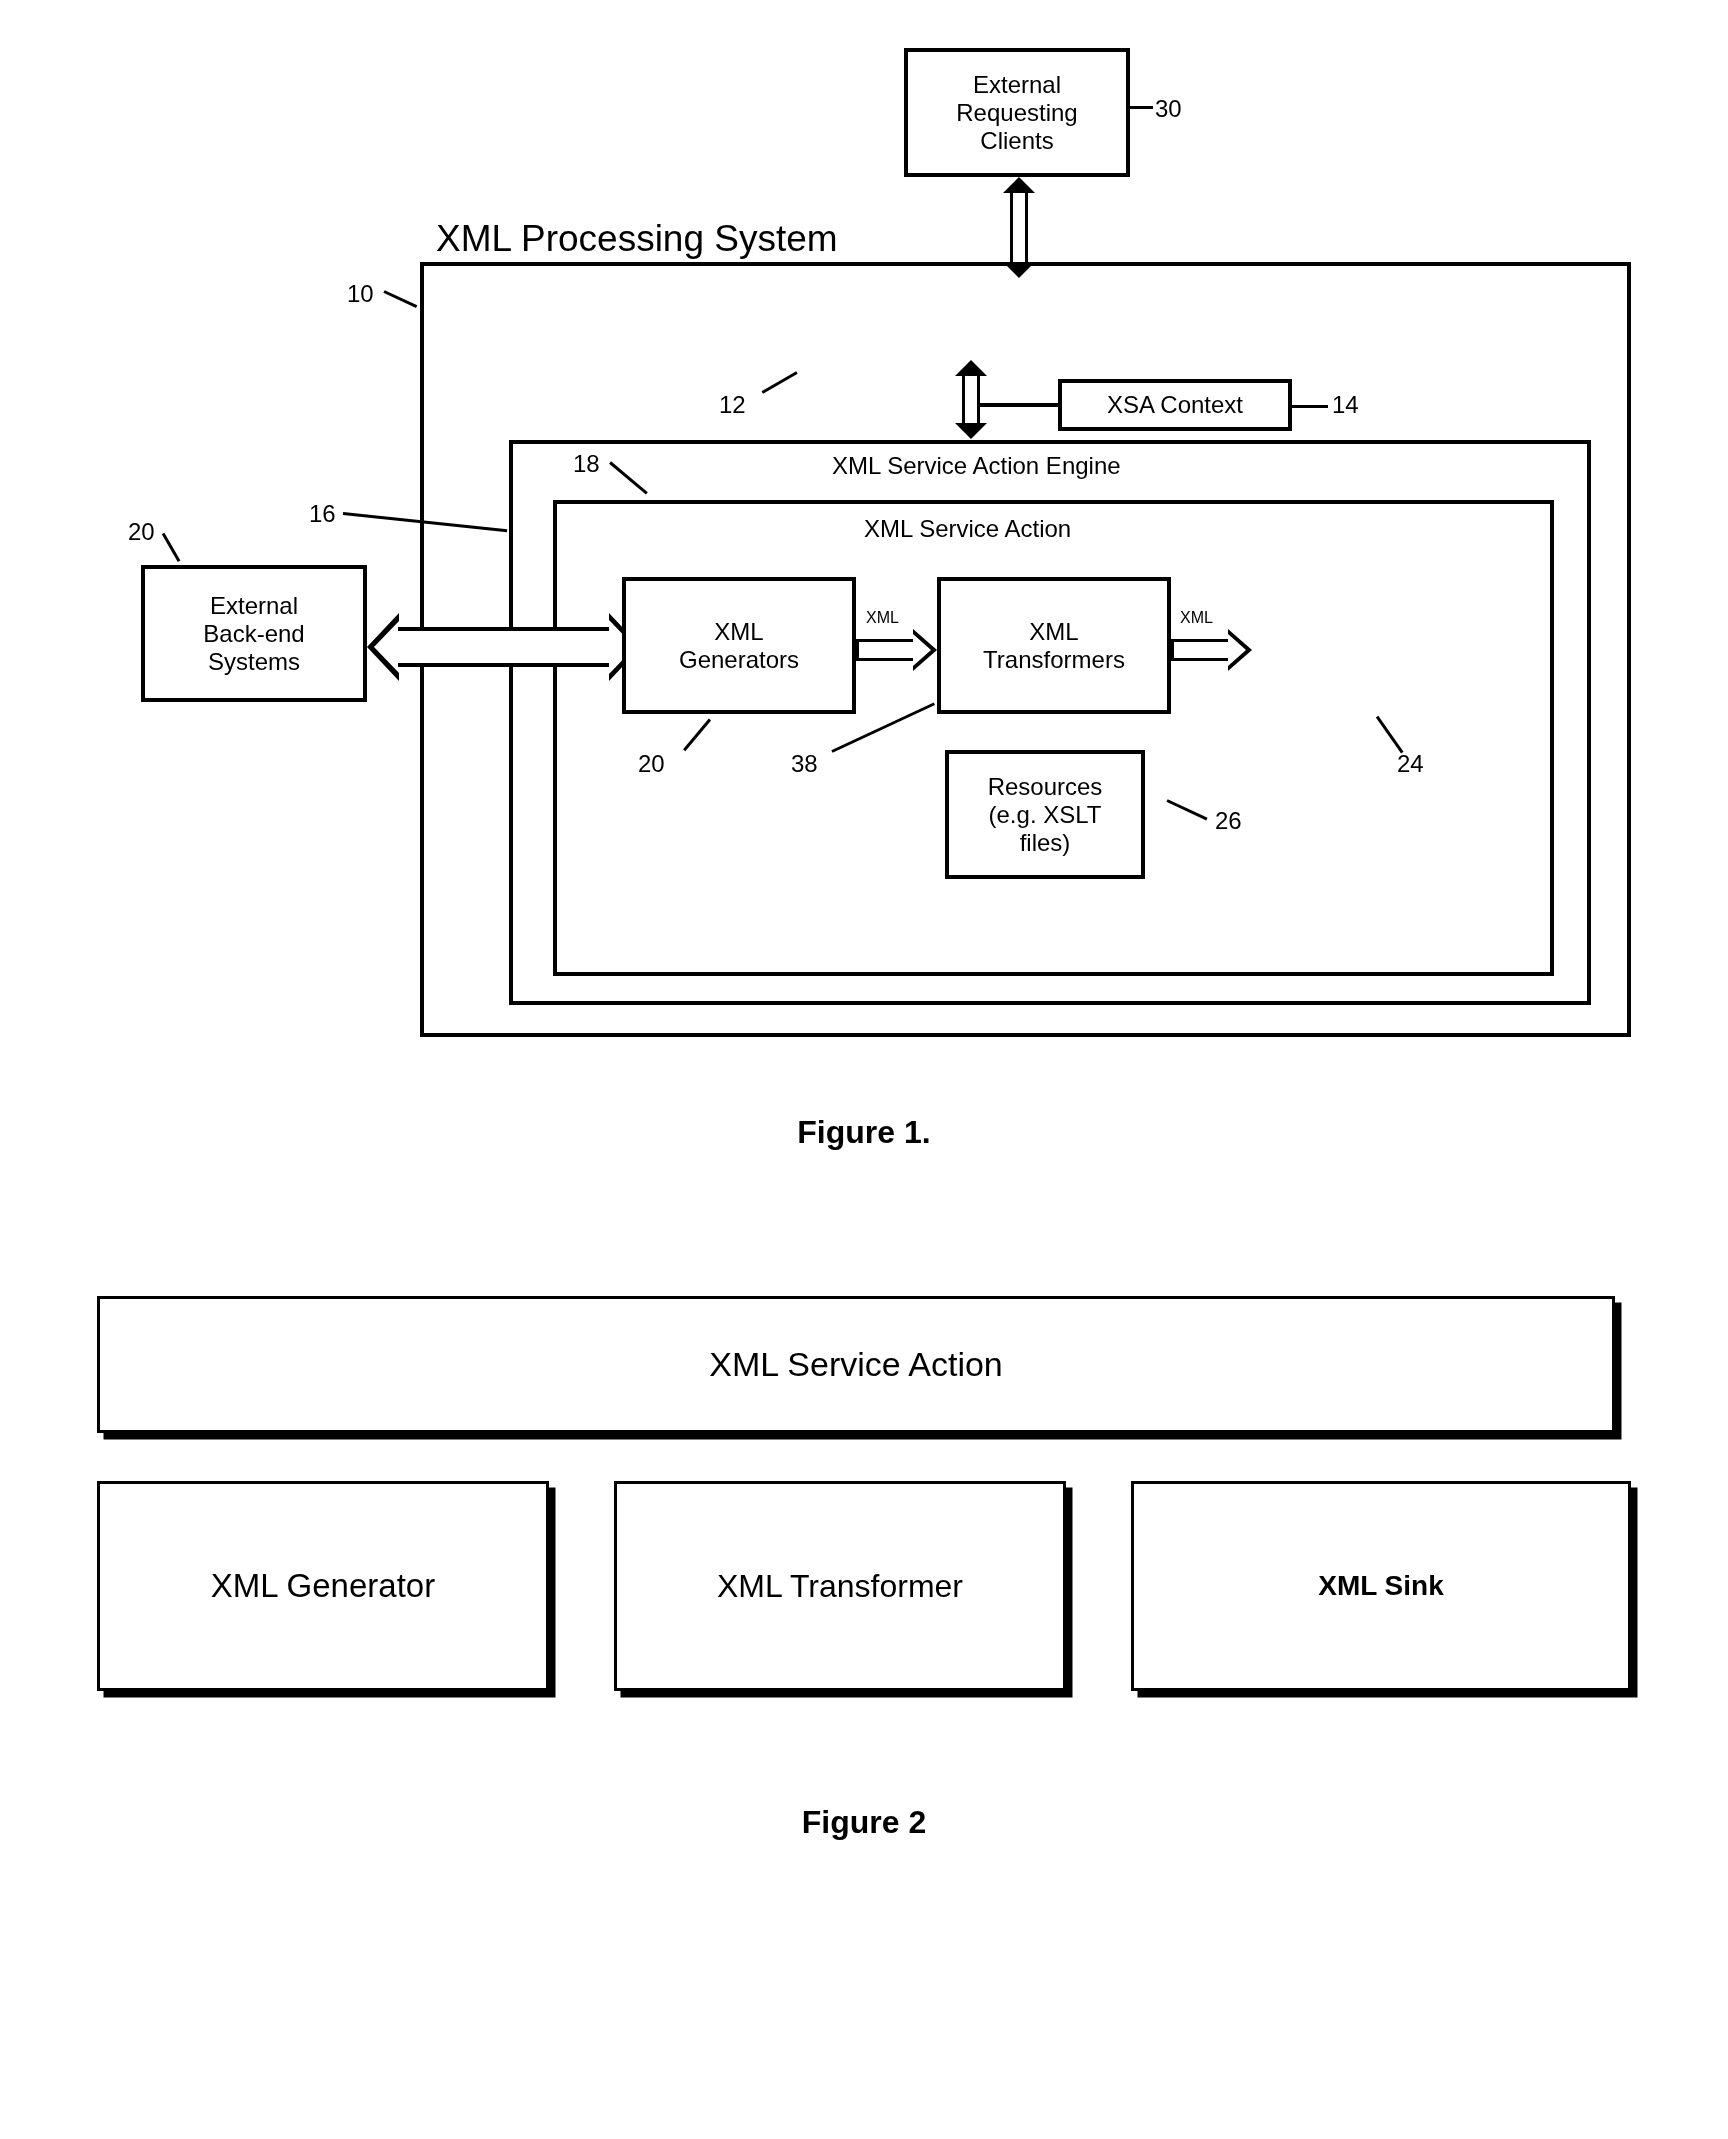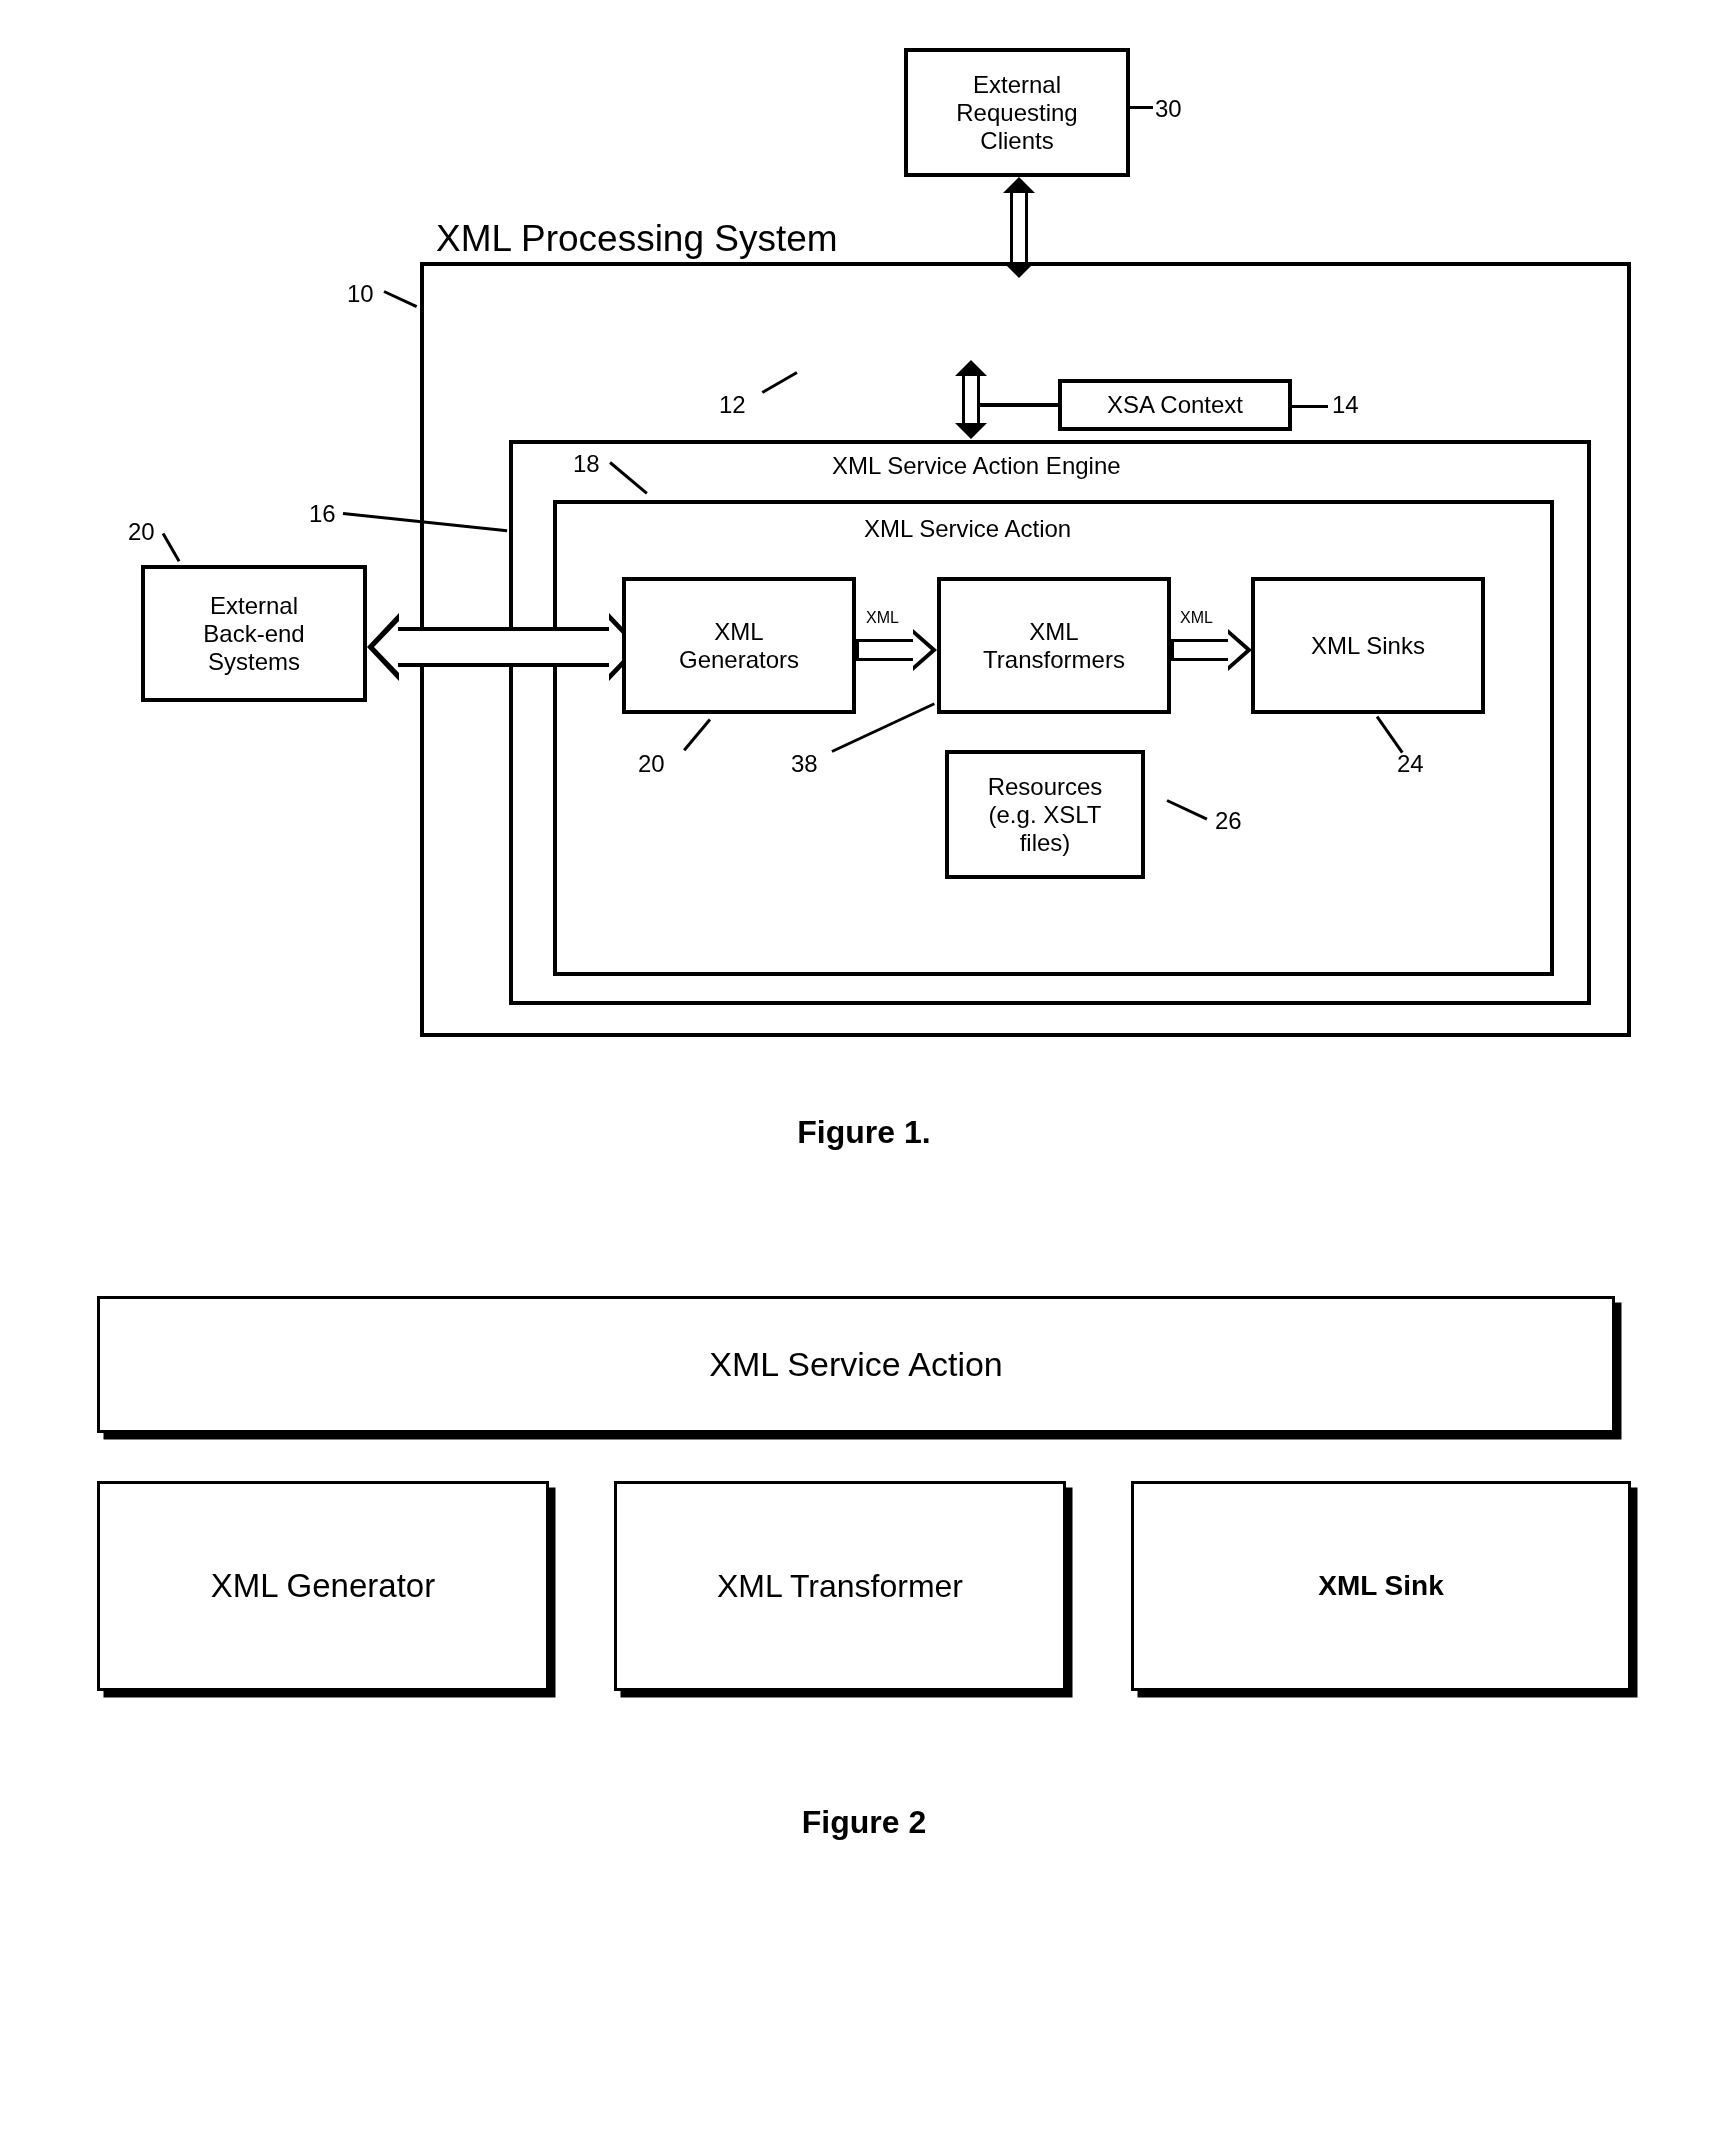--- a/index.html
+++ b/index.html
@@ -249,21 +249,20 @@
   <div class="ref" style="left:702px; top:702px;">38</div>
   <div class="leader" style="left:743px; top:702px; width:113px; height:3.2px; transform:rotate(-25deg); transform-origin:left center;"></div>
 
   <div class="hollow-arrow-r" style="left:1082px; top:581px; width:81px; height:42px;">
     <div class="bar" style="left:0; top:9.7px; width:61px;"></div>
     <div class="head" style="left:57px; top:0;"></div>
     <div class="head-inner" style="left:57px; top:4.8px;"></div>
   </div>
   <div class="label xsmall" style="left:1091px; top:561px; font-weight:normal;">XML</div>
 
-  <div class="box med" style="left:1162px; top:529px; width:234px; height:137px;">XML Sinks</div>
   <div class="ref" style="left:1308px; top:702px;">24</div>
   <div class="leader" style="left:1288px; top:667px; width:44px; height:3.2px; transform:rotate(55deg); transform-origin:left center;"></div>
 
   <div class="box med" style="left:856px; top:702px; width:200px; height:129px; white-space:pre-line;">Resources
 (e.g. XSLT
 files)</div>
   <div class="ref" style="left:1126px; top:759px;">26</div>
   <div class="leader" style="left:1078px; top:751px; width:44px; height:3.2px; transform:rotate(25deg); transform-origin:left center;"></div>
 
 </div>

